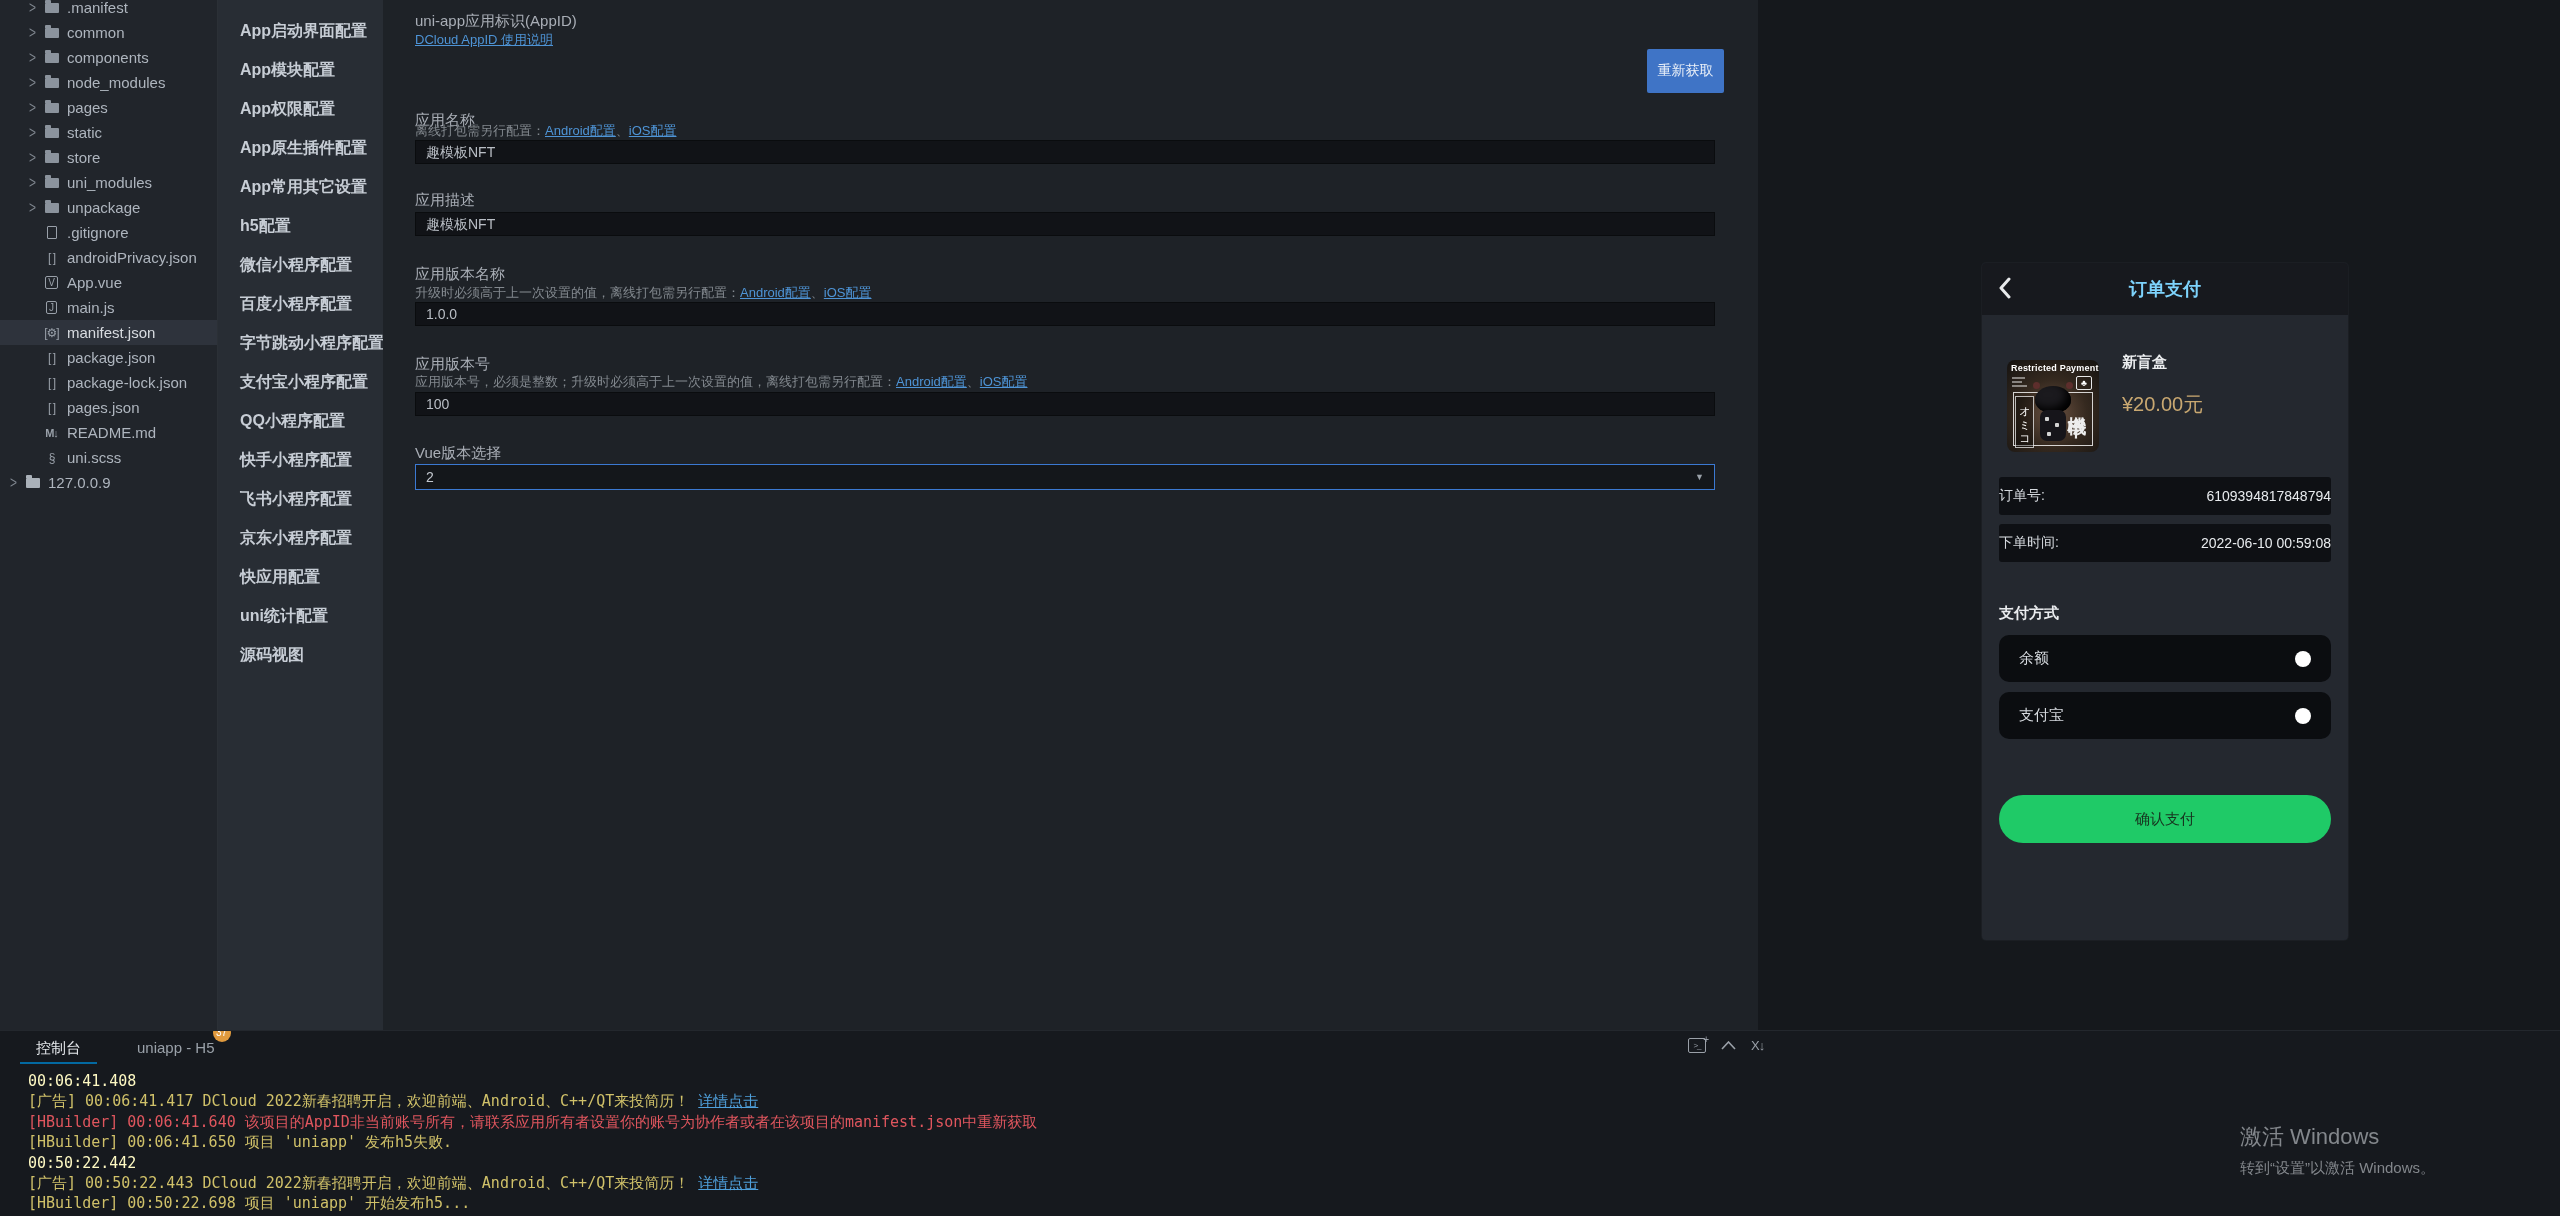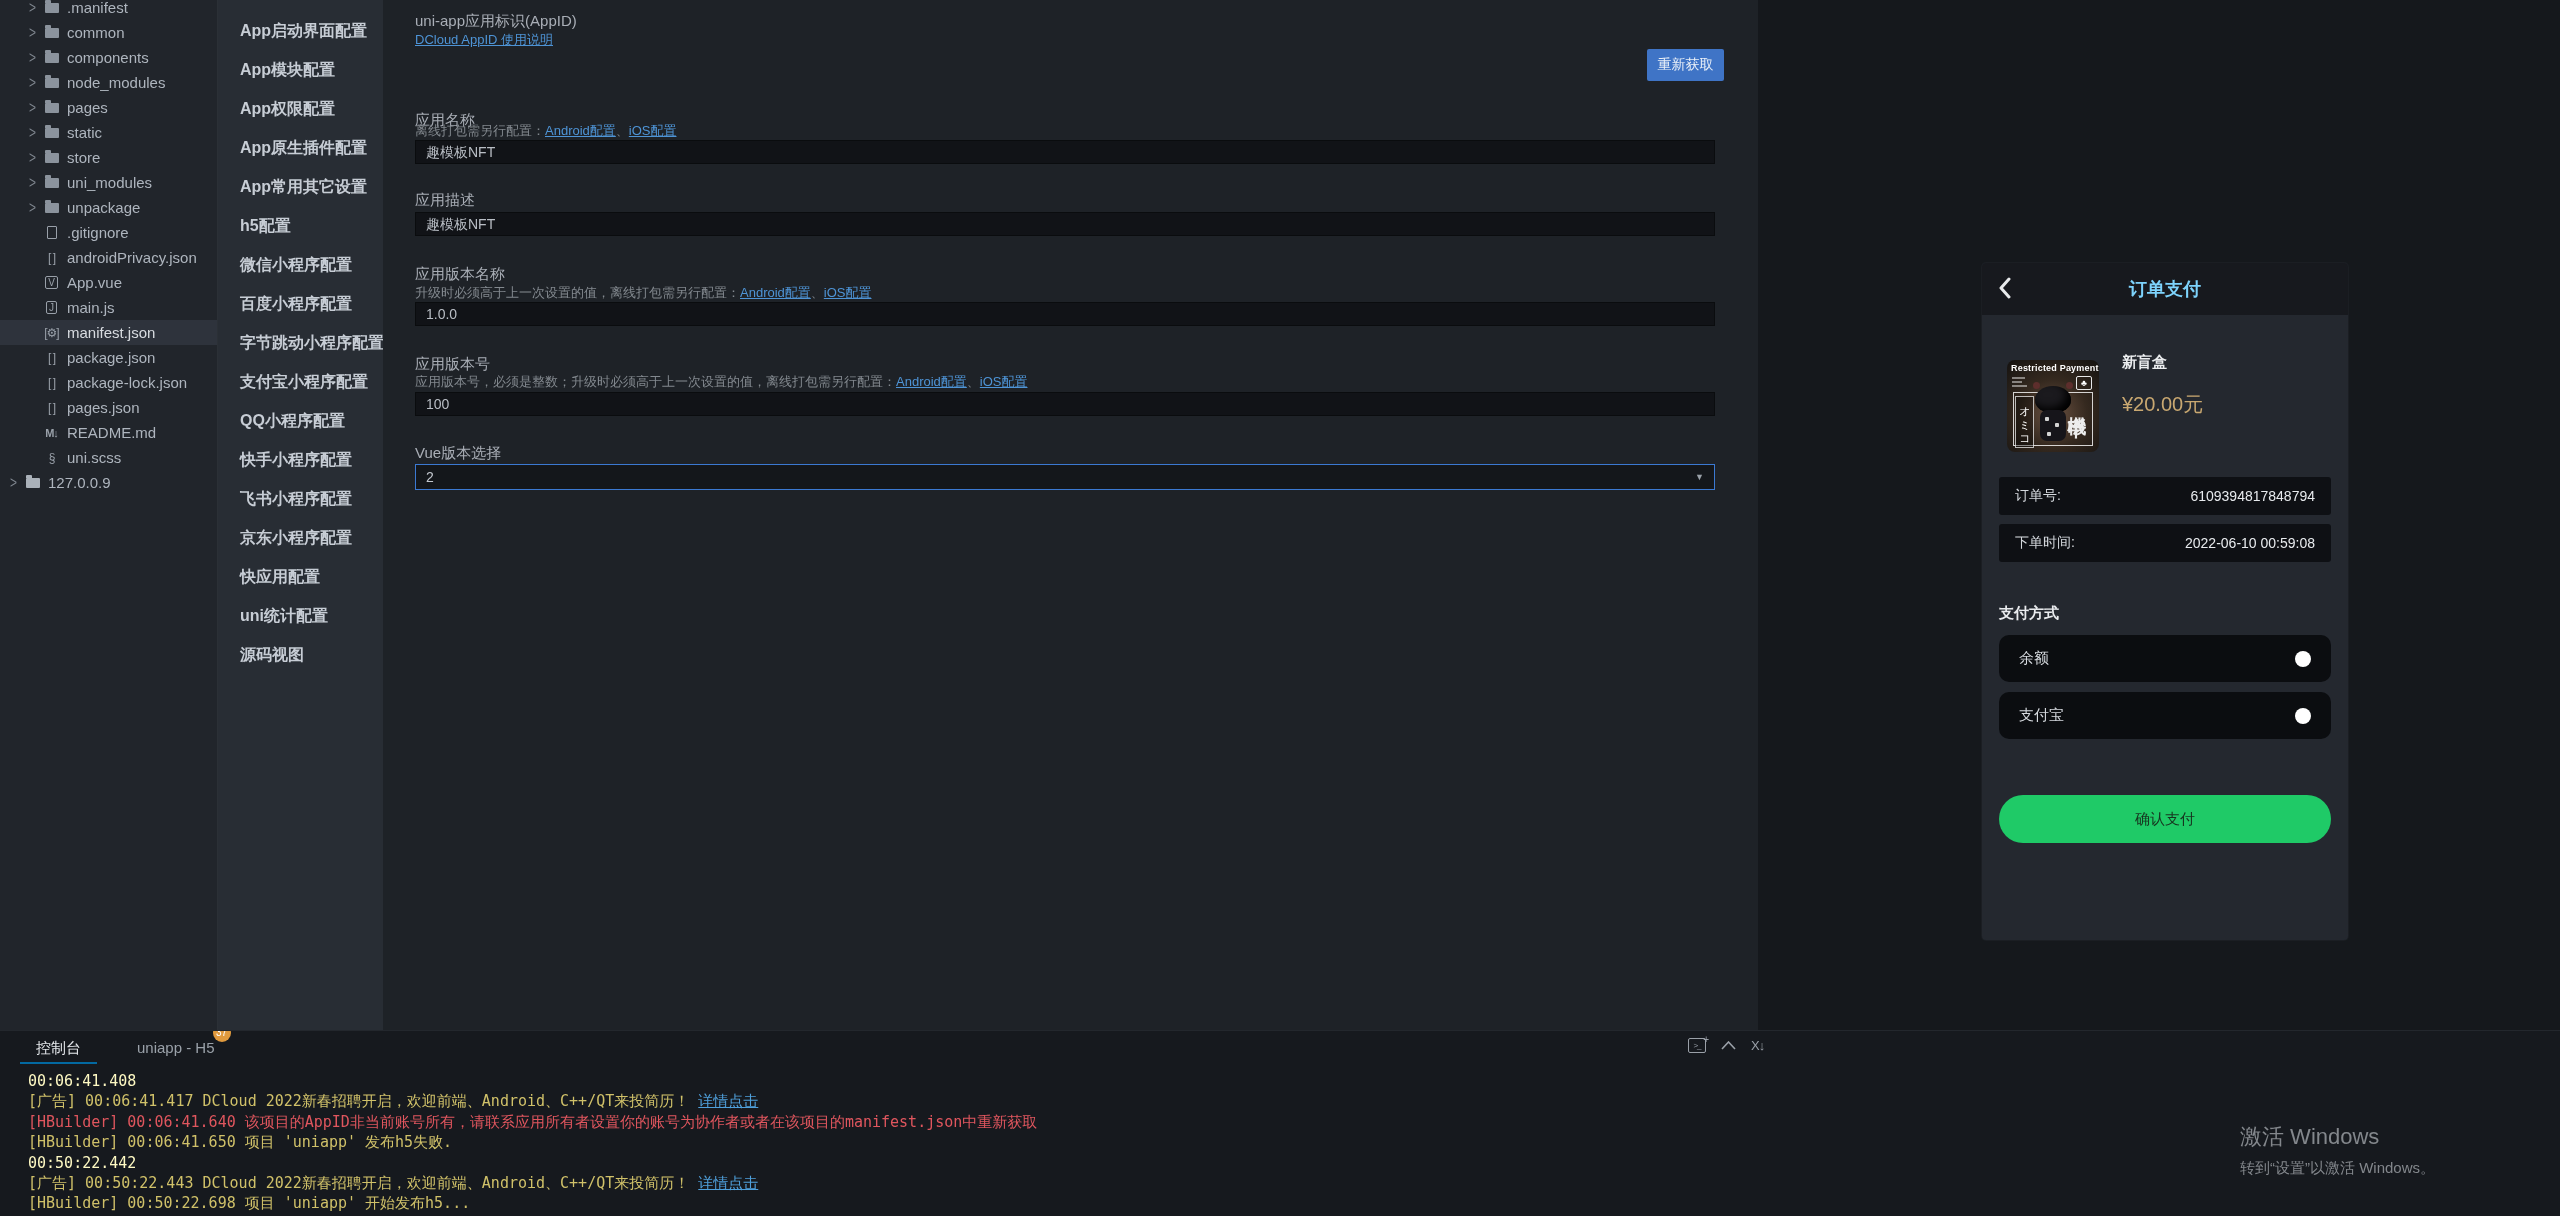--- a/index.html
+++ b/index.html
@@ -30,21 +30,21 @@
   .menu-item { height:39px; line-height:39px; padding-left:22px; font-size:16px; font-weight:bold; color:#c7cdd5; white-space:nowrap; }
 
   
   .form-panel { position:absolute; left:383px; top:0; width:1375px; height:1030px; background:#1e2227; }
   .abs { position:absolute; }
   .flabel { left:32px; font-size:15px; color:#a9aeb6; white-space:nowrap; }
   .fnote { left:32px; font-size:13px; color:#83898f; white-space:nowrap; }
   .link { color:#4e94d6; text-decoration:underline; cursor:pointer; }
   .tinput { left:32px; width:1300px; height:24px; background:#111317; border:1px solid #0a0c0e; color:#b9bec5; font-size:14px; line-height:22px; padding-left:10px; white-space:nowrap; }
   .appid-input { width:1225px; height:28px; background:#54585f; border:1px solid #6a6e75; color:#cdd1d6; line-height:26px; }
-  .refresh-btn { left:1264px; width:77px; height:32px; background:#3f74c6; border-radius:2px; color:#eaf0f8; font-size:14px; display:flex; align-items:center; justify-content:center; cursor:pointer; }
+  .refresh-btn { left:1264px; width:77px; height:44px; background:#3f74c6; border-radius:2px; color:#eaf0f8; font-size:14px; display:flex; align-items:center; justify-content:center; cursor:pointer; }
   .vselect { left:32px; width:1300px; height:26px; background:#14171b; border:1px solid #3b79d2; color:#c3c8cf; font-size:14px; line-height:24px; padding:0 10px; display:flex; justify-content:space-between; align-items:center; }
   .vselect .caret { font-size:9px; color:#9aa1a9; }
 
   
   .preview { position:absolute; left:1780px; top:0; width:780px; height:1030px; background:#15181c; }
   .phone { position:absolute; left:202px; top:263px; width:366px; height:677px; background:#24282f; border-radius:4px; box-shadow:0 0 0 1px #1b1e23; }
   .phone-header { position:relative; height:52px; background:#17191e; border-radius:4px 4px 0 0; display:flex; align-items:center; justify-content:center; }
   .back { position:absolute; left:16px; top:14px; cursor:pointer; }
   .phone-title { color:#7dd3fc; font-size:18px; font-weight:bold; }
 
@@ -60,21 +60,21 @@
   .bot-head { position:absolute; left:50%; top:26px; transform:translateX(-50%); width:36px; height:27px; background:#1b1a1e; border-radius:50% 50% 46% 46%; box-shadow:inset -5px -5px 9px #000; }
   .bot-ear-l,.bot-ear-r { position:absolute; top:22px; width:7px; height:7px; background:#5d2e2c; border-radius:50%; }
   .bot-ear-l{ left:26px; } .bot-ear-r{ right:26px; }
   .bot-body { position:absolute; left:50%; top:50px; transform:translateX(-50%); width:26px; height:31px; background:#16151a; border-radius:7px;
     background-image:radial-gradient(circle 2px at 7px 9px,#d4d4d4 2px,transparent 2.5px),radial-gradient(circle 2px at 17px 15px,#d4d4d4 2px,transparent 2.5px),radial-gradient(circle 2px at 9px 24px,#d4d4d4 2px,transparent 2.5px); }
 
   .prod-name { position:absolute; left:140px; top:90px; font-size:15px; font-weight:bold; color:#eceef0; }
   .prod-price { position:absolute; left:140px; top:128px; font-size:20px; color:#c9a871; }
 
   .info-rows { position:absolute; left:17px; top:214px; width:332px; }
-  .info-row { height:38px; margin-bottom:9px; background:#0e1014; border-radius:3px; display:flex; align-items:center; justify-content:space-between; padding:0 16px; font-size:14px; color:#d4d8dd; }
+  .info-row { height:38px; margin-bottom:9px; background:#0e1014; border-radius:3px; display:flex; align-items:center; justify-content:space-between; padding:0 0; font-size:14px; color:#d4d8dd; }
   .info-row .val { color:#e8ebee; }
 
   .pay-label { position:absolute; left:17px; top:341px; font-size:15px; font-weight:bold; color:#e9ebee; }
   .opt-rows { position:absolute; left:17px; top:372px; width:332px; }
   .opt-row { height:47px; margin-bottom:10px; background:#0b0d10; border-radius:10px; display:flex; align-items:center; justify-content:space-between; padding:0 20px; font-size:15px; color:#d6dadf; cursor:pointer; }
   .radio { width:16px; height:16px; border-radius:50%; background:#ffffff; }
 
   .confirm-btn { position:absolute; left:17px; top:532px; width:332px; height:48px; border-radius:24px; background:#1fca67; color:#17341f; font-size:15px; display:flex; align-items:center; justify-content:center; cursor:pointer; }
 
   

